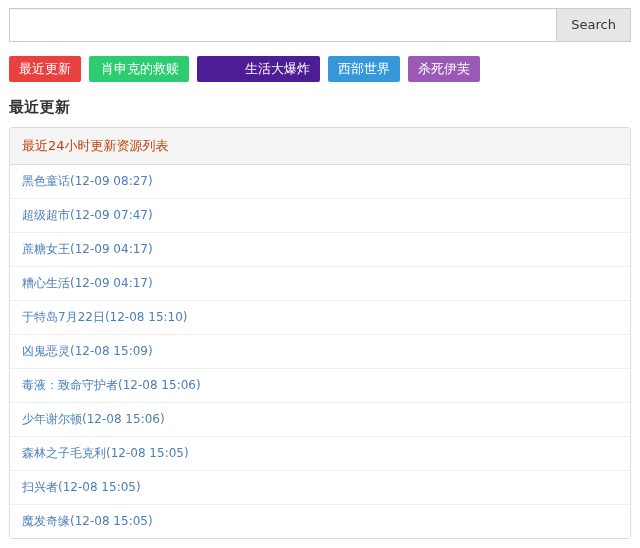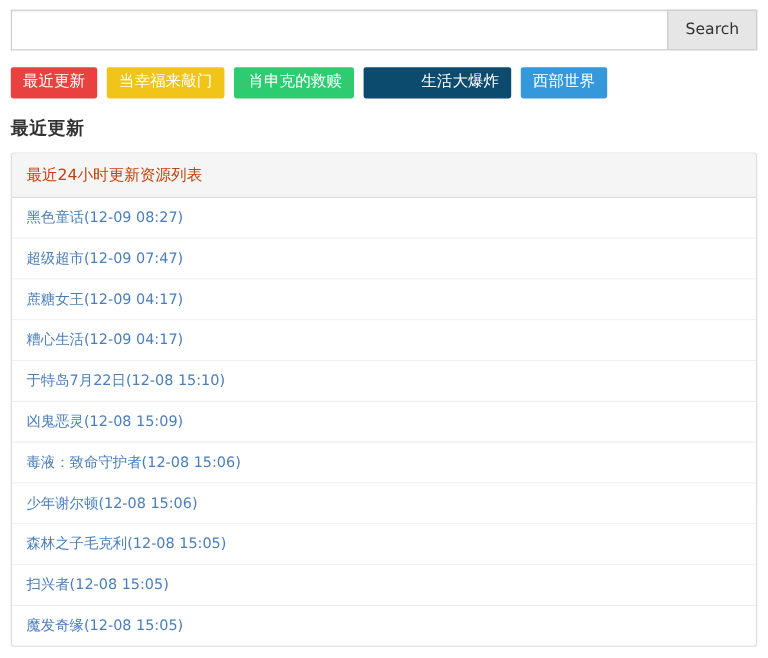--- a/index.html
+++ b/index.html
@@ -127,24 +127,24 @@
 </head>
 <body>
 
 <div class="search-row">
   <input class="search-input" type="text" placeholder="" style="">
   <button class="search-button">Search</button>
 </div>
 
 <div class="tag-row">
   <a class="tag-btn" href="#" style="background-color: rgb(232, 65, 63);">最近更新</a>
-  <a class="tag-btn" href="#" style="background-color: rgb(240, 196, 25);">当幸福来敲门</a>
   <a class="tag-btn" href="#" style="background-color: rgb(46, 204, 113); padding-left: 12px;">肖申克的救赎</a>
-  <a class="tag-btn" href="#" style="background-color: #0c4a6e; padding-left: 48px;">生活大爆炸</a>
+  <a class="tag-btn" href="#" style="background-color: #4c1d95; padding-left: 48px;">生活大爆炸</a>
   <a class="tag-btn" href="#" style="background-color: rgb(52, 152, 219);">西部世界</a>
+  <a class="tag-btn" href="#" style="background-color: rgb(155, 89, 182);">杀死伊芙</a>
 </div>
 
 <div class="section-heading">最近更新</div>
 
 <div class="panel">
   <div class="panel-heading">最近24小时更新资源列表</div>
   <ul class="list-group">
     <li class="list-group-item"><a class="item-link" href="#" style="color: rgb(74, 126, 187);">黑色童话(12-09 08:27)</a></li>
     <li class="list-group-item"><a class="item-link" href="#" style="color: rgb(74, 126, 187);">超级超市(12-09 07:47)</a></li>
     <li class="list-group-item"><a class="item-link" href="#" style="color: rgb(74, 126, 187);">蔗糖女王(12-09 04:17)</a></li>

